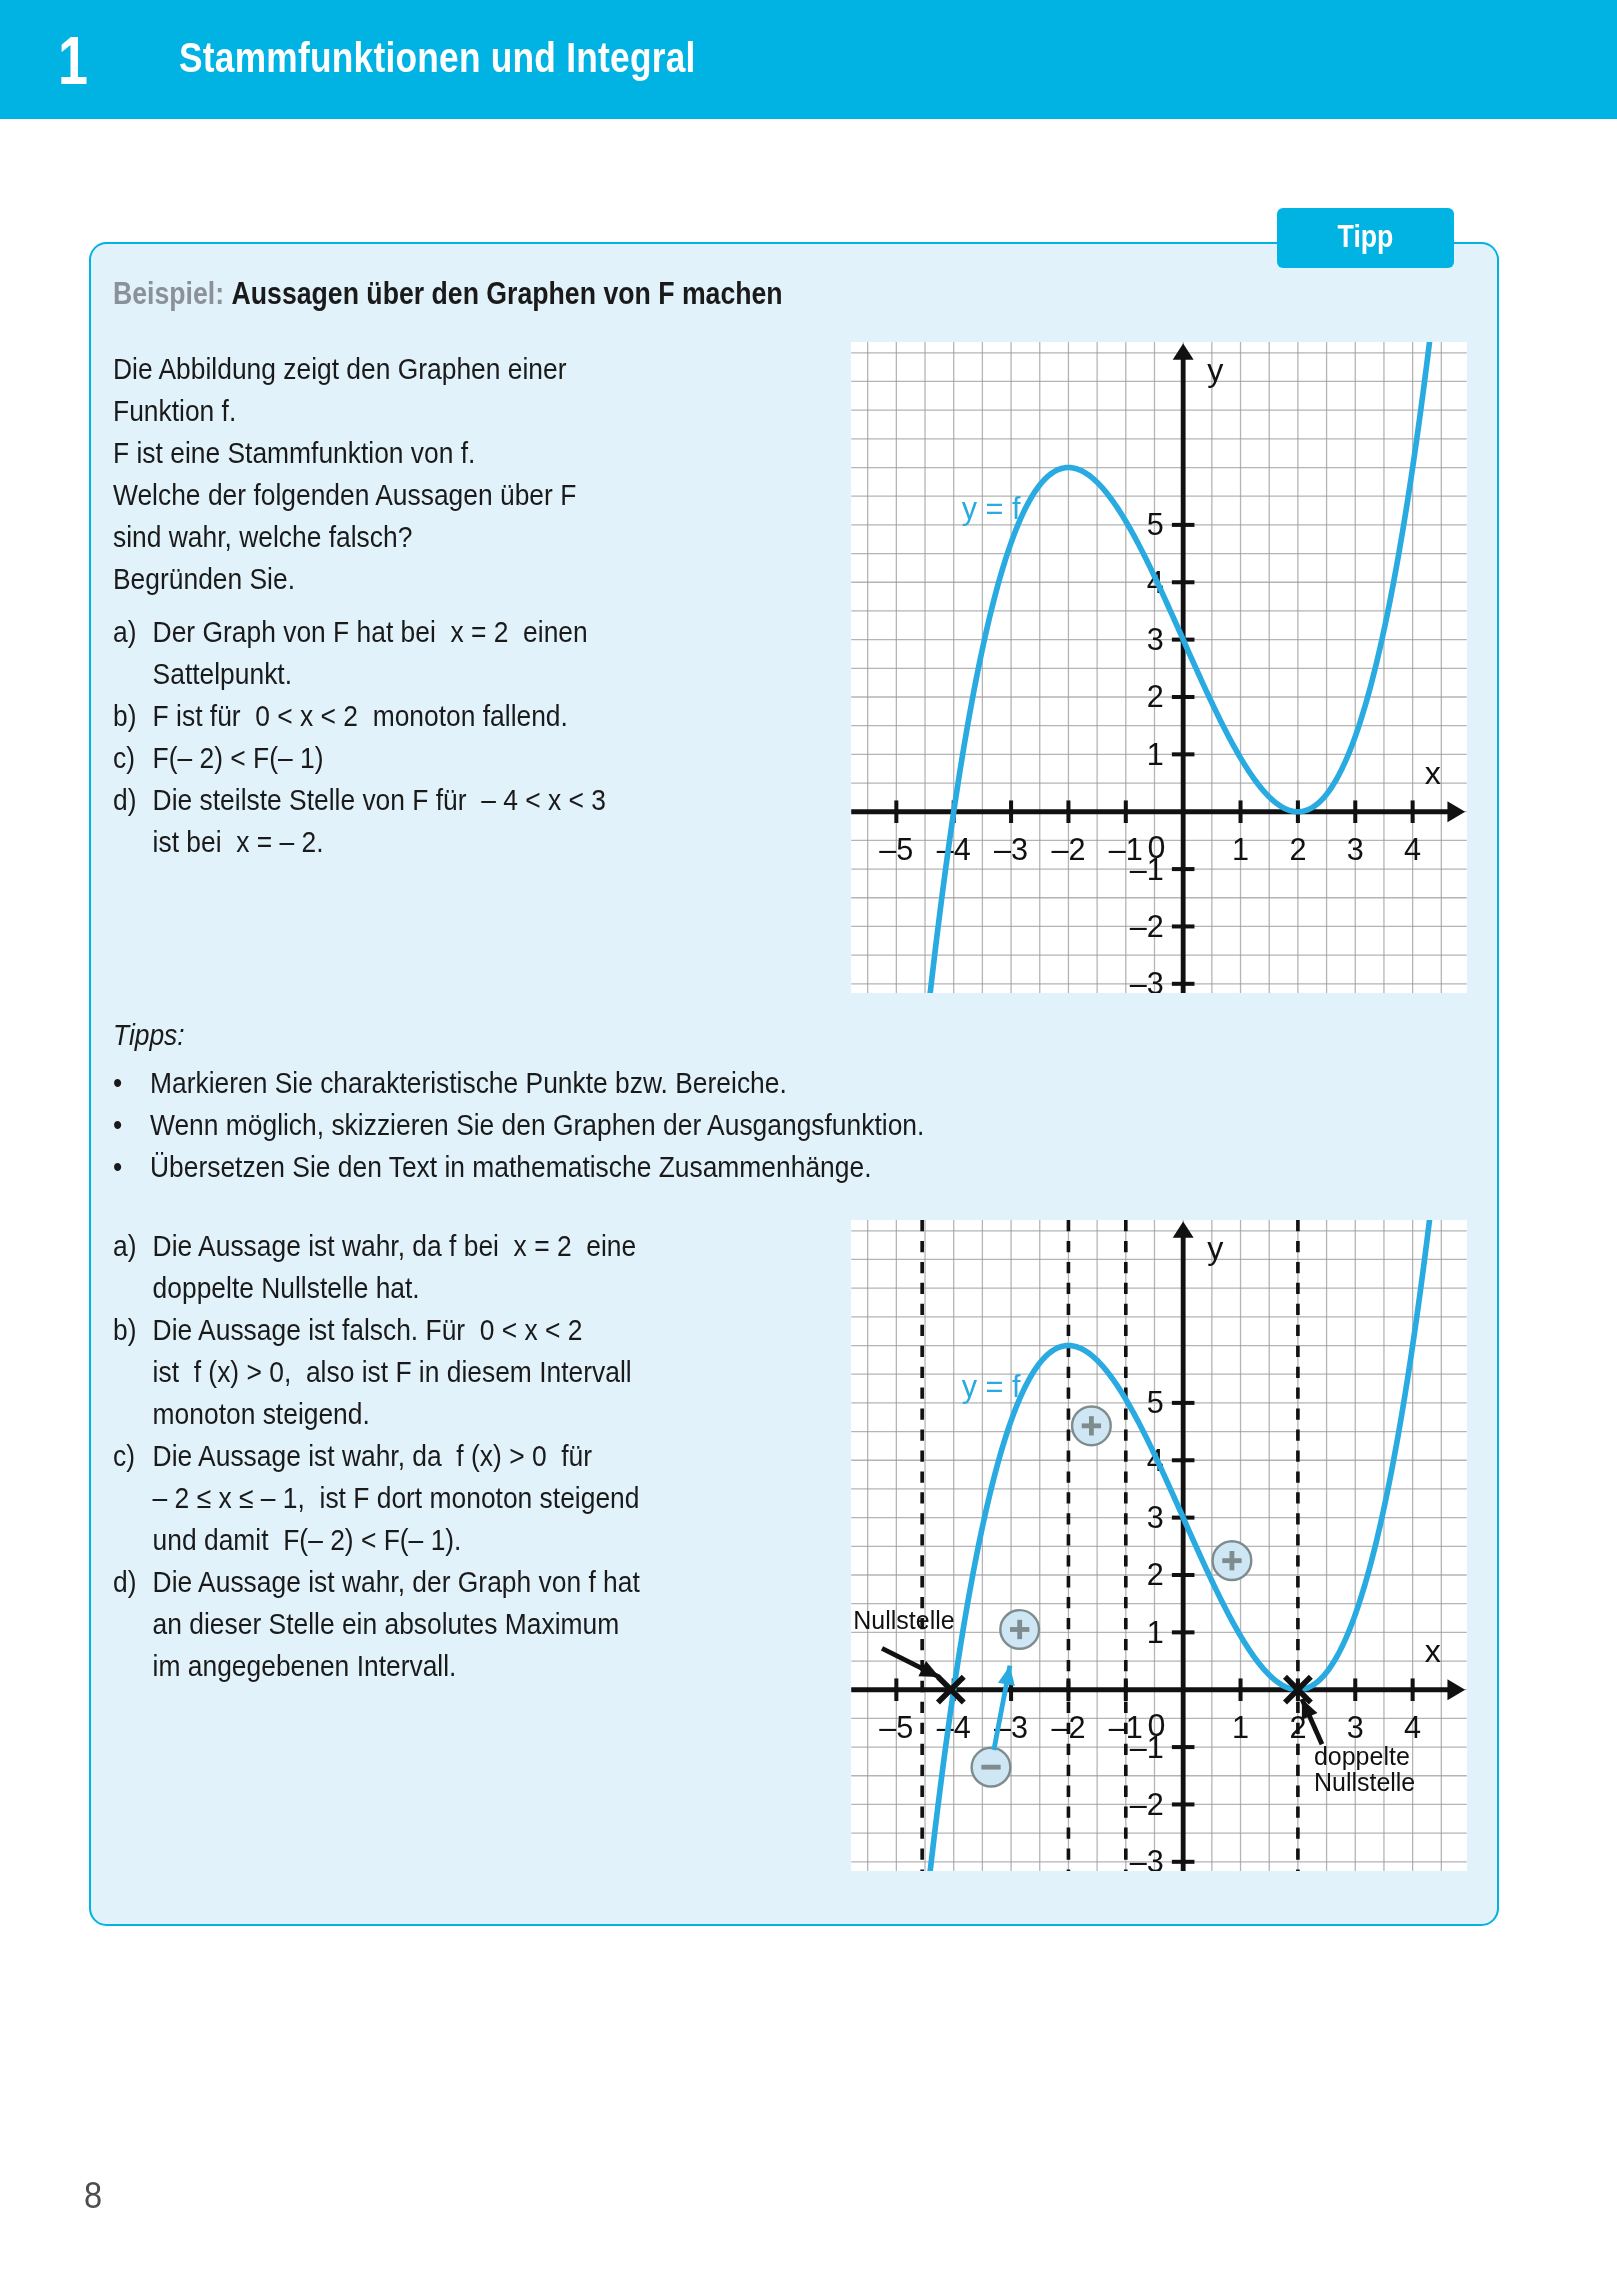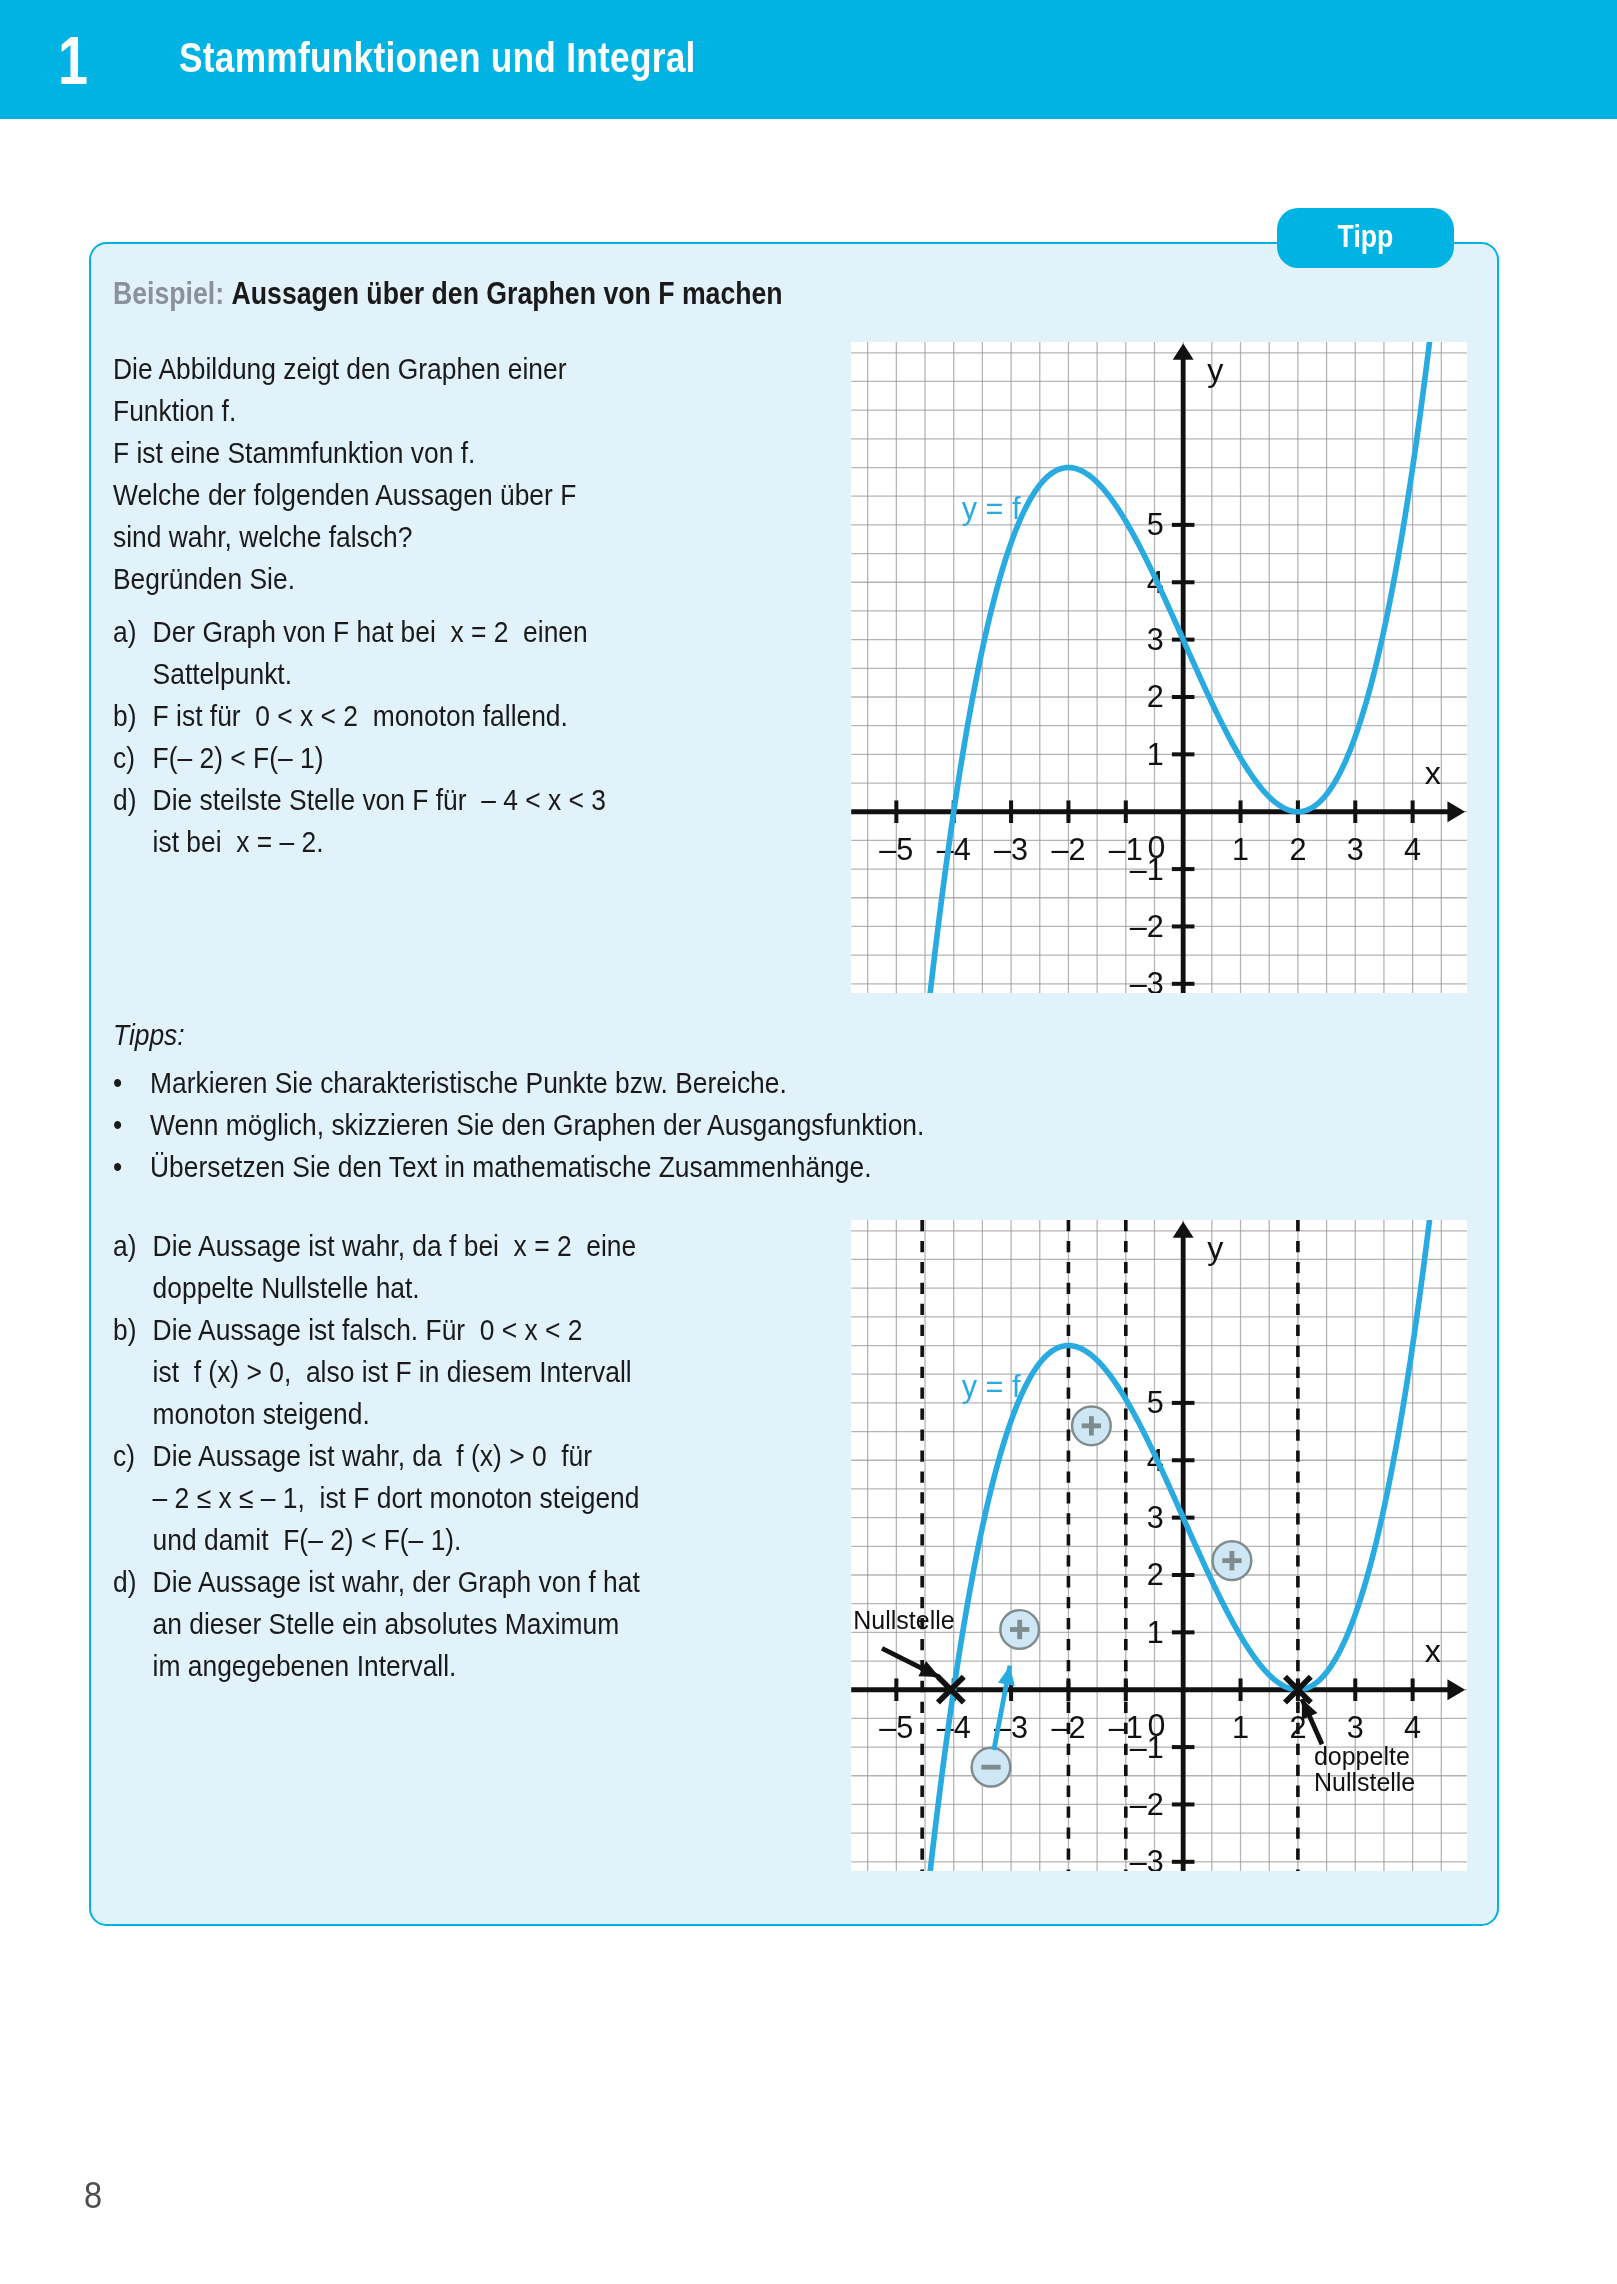--- a/index.html
+++ b/index.html
@@ -44,21 +44,21 @@
     transform-origin: left top;
     letter-spacing: 0.3px;
   }
 
   
   #tipp-badge {
     position: absolute;
     left: 1277px; top: 208px;
     width: 177px; height: 60px;
     background: #00b3e3;
-    border-radius: 21px;
+    border-radius: 6px;
     z-index: 5;
   }
   #tipp-badge-label {
     position: absolute;
     left: 0; top: 11.3px;
     width: 177px;
     text-align: center;
     font-size: 31px;
     font-weight: bold;
     color: #ffffff;

